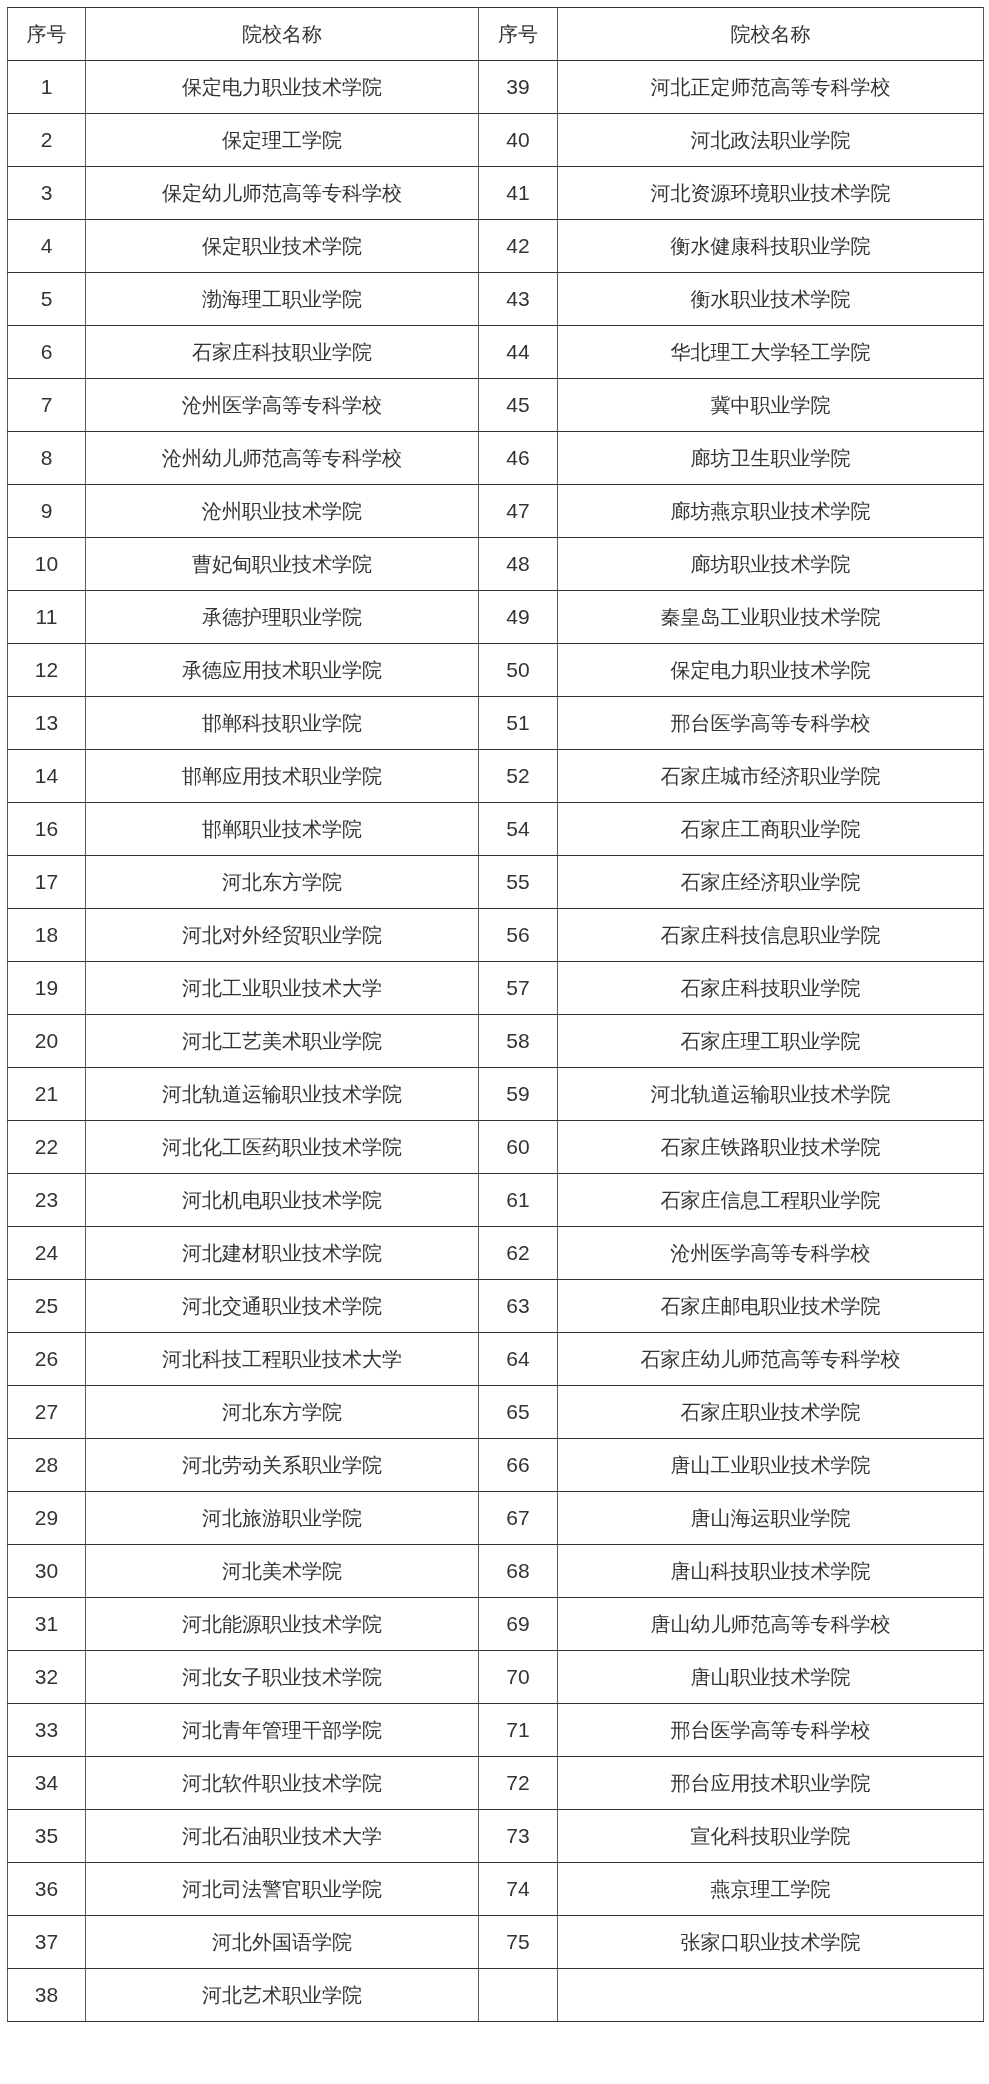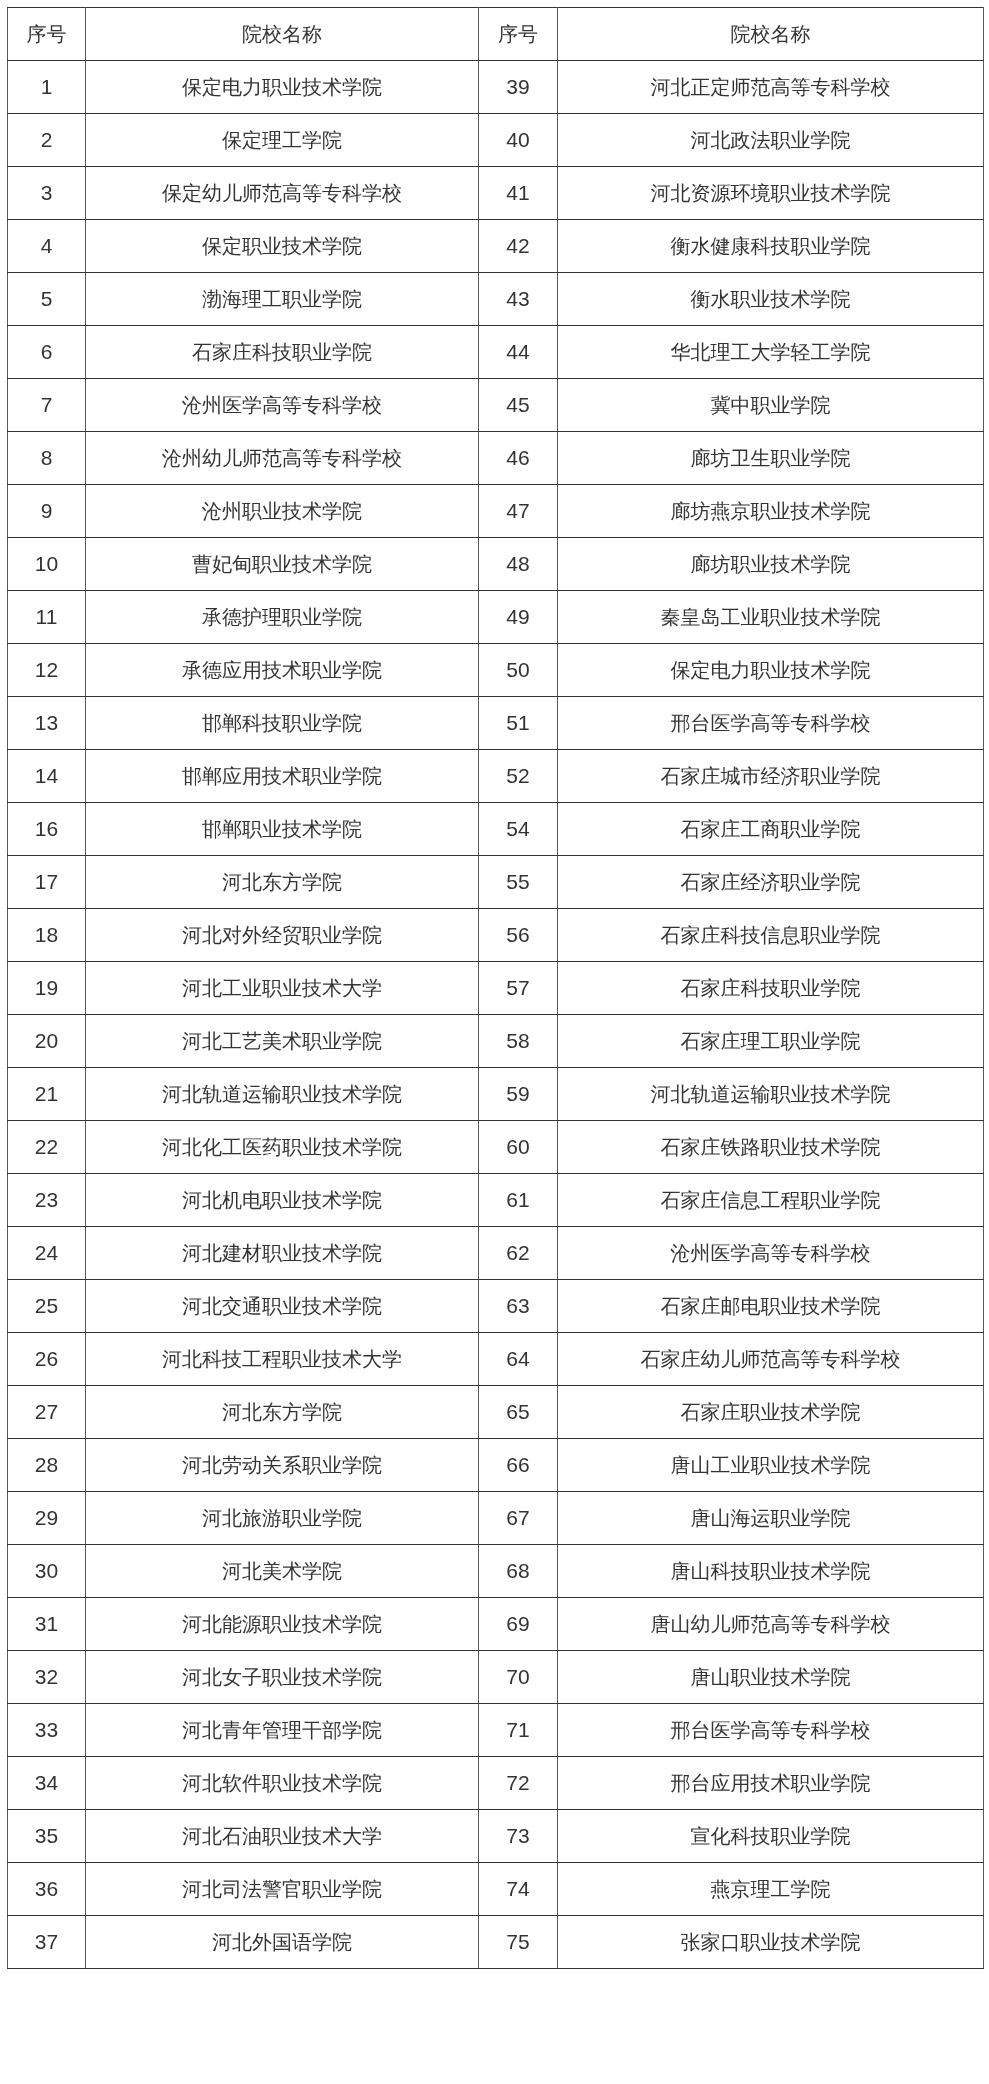--- a/index.html
+++ b/index.html
@@ -282,15 +282,21 @@
           <td>河北司法警官职业学院</td>
           <td class="num">74</td>
           <td>燕京理工学院</td>
         </tr>
         <tr>
           <td class="num">37</td>
           <td>河北外国语学院</td>
           <td class="num">75</td>
           <td>张家口职业技术学院</td>
         </tr>
+        <tr>
+          <td class="num">38</td>
+          <td>河北艺术职业学院</td>
+          <td class="num"></td>
+          <td></td>
+        </tr>
       </tbody>
   </table>
 </div>
 
 </body></html>

